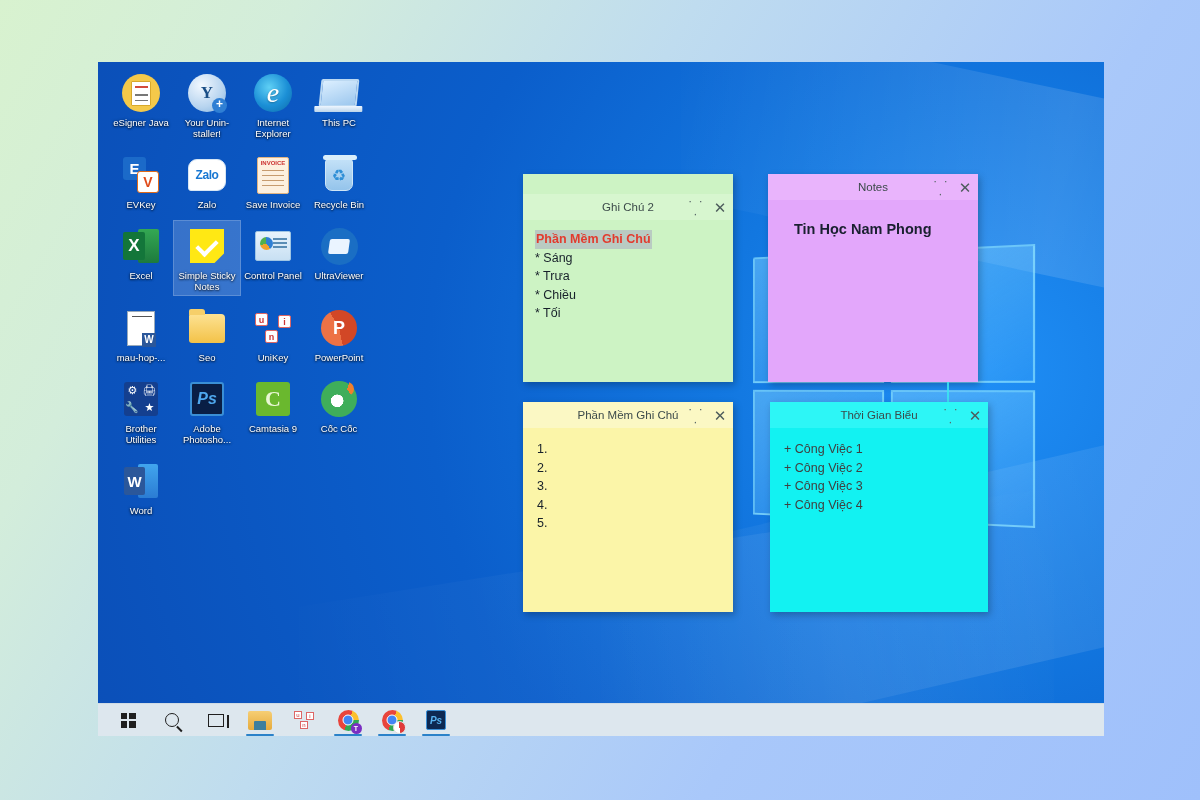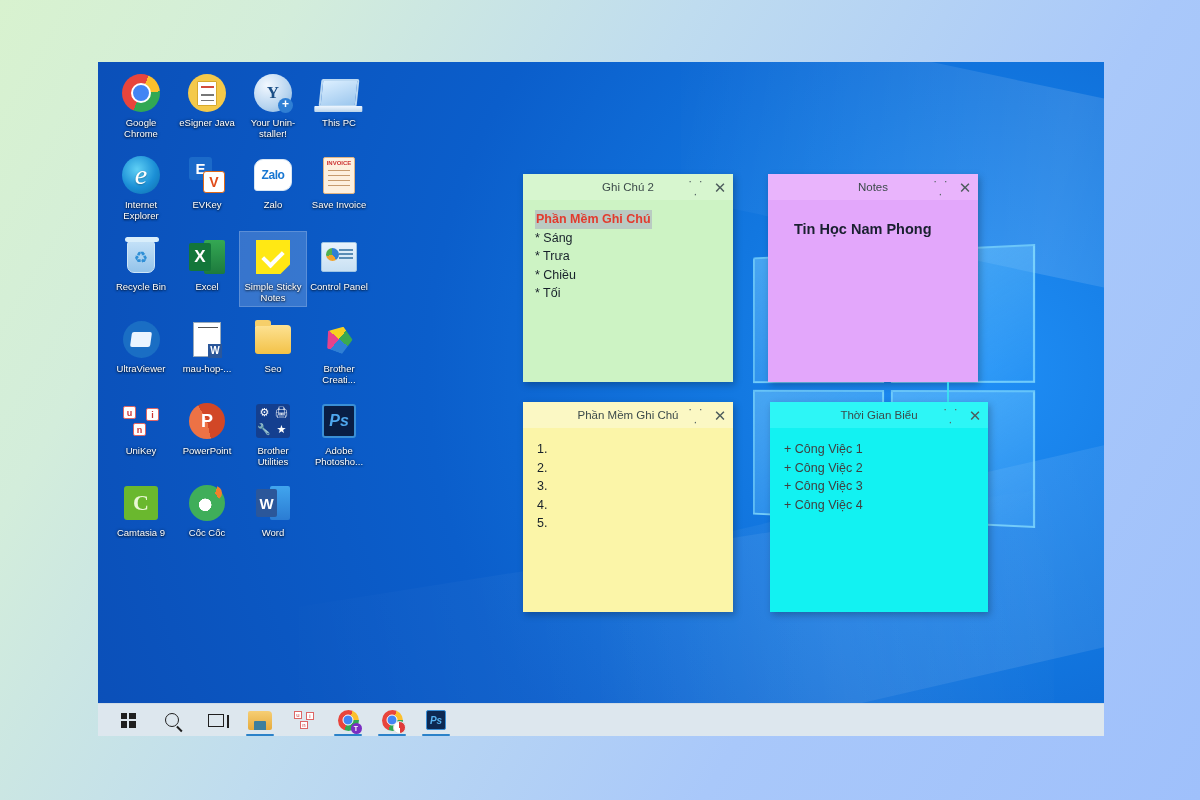--- a/index.html
+++ b/index.html
@@ -399,21 +399,21 @@
     padding: 10px 12px 8px 12px;
     font-size: 12.5px;
     line-height: 18.5px;
     color: #17202a;
     overflow: hidden;
   }
   .note-line { white-space: pre; }
 
   
   #note-ghi-chu-2 { left: 425px; top: 112px; width: 210px; height: 208px; background:#cdf3c4; }
-  #note-ghi-chu-2 .note-titlebar { background:#d7f6cf; }
+  #note-ghi-chu-2 .note-titlebar { background:#d7f6cf;margin-top:20px; }
   #note-ghi-chu-2 .note-headline {
     color:#e23b2e; font-weight:bold; background:#b9cbc2; display:inline-block;
     padding: 0 1px;
   }
 
   #note-notes { left: 670px; top: 112px; width: 210px; height: 208px; background:#e3a7fb; }
   #note-notes .note-titlebar { background:#e9b4fc; }
   #note-notes .note-body { padding-top: 20px; }
   #note-notes .note-headline { font-weight:bold; font-size:14.5px; color:#1a2030; padding-left: 14px; }
 
@@ -514,49 +514,43 @@
       <div class="wl-tl"></div>
       <div></div>
       <div></div>
       <div></div>
     </div>
   </div>
 
   <div id="icon-grid">
       <div class="desk-icon">
         <div class="di-glyph">
-          <div class="ic-chrome"></div>
-        </div>
-        <div class="di-label">Google Chrome</div>
-      </div>
-      <div class="desk-icon">
-        <div class="di-glyph">
           <div class="ic-esigner">
             <span></span>
           </div>
         </div>
         <div class="di-label">eSigner Java</div>
       </div>
       <div class="desk-icon">
         <div class="di-glyph">
           <div class="ic-yu"></div>
         </div>
         <div class="di-label">Your Unin-staller!</div>
       </div>
       <div class="desk-icon">
         <div class="di-glyph">
+          <div class="ic-ie"></div>
+        </div>
+        <div class="di-label">Internet Explorer</div>
+      </div>
+      <div class="desk-icon">
+        <div class="di-glyph">
           <div class="ic-pc"></div>
         </div>
         <div class="di-label">This PC</div>
-      </div>
-      <div class="desk-icon">
-        <div class="di-glyph">
-          <div class="ic-ie"></div>
-        </div>
-        <div class="di-label">Internet Explorer</div>
       </div>
       <div class="desk-icon">
         <div class="di-glyph">
           <div class="ic-evkey">
             <span class="ev-e">E</span>
             <span class="ev-v">V</span>
           </div>
         </div>
         <div class="di-label">EVKey</div>
       </div>
@@ -613,26 +607,20 @@
         <div class="di-glyph">
           <div class="ic-word-doc"></div>
         </div>
         <div class="di-label">mau-hop-...</div>
       </div>
       <div class="desk-icon">
         <div class="di-glyph">
           <div class="ic-folder"></div>
         </div>
         <div class="di-label">Seo</div>
-      </div>
-      <div class="desk-icon">
-        <div class="di-glyph">
-          <div class="ic-brother-c"></div>
-        </div>
-        <div class="di-label">Brother Creati...</div>
       </div>
       <div class="desk-icon">
         <div class="di-glyph">
           <div class="ic-unikey">
             <i class="u1">u</i>
             <i class="u2">i</i>
             <i class="u3">n</i>
           </div>
         </div>
         <div class="di-label">UniKey</div>

